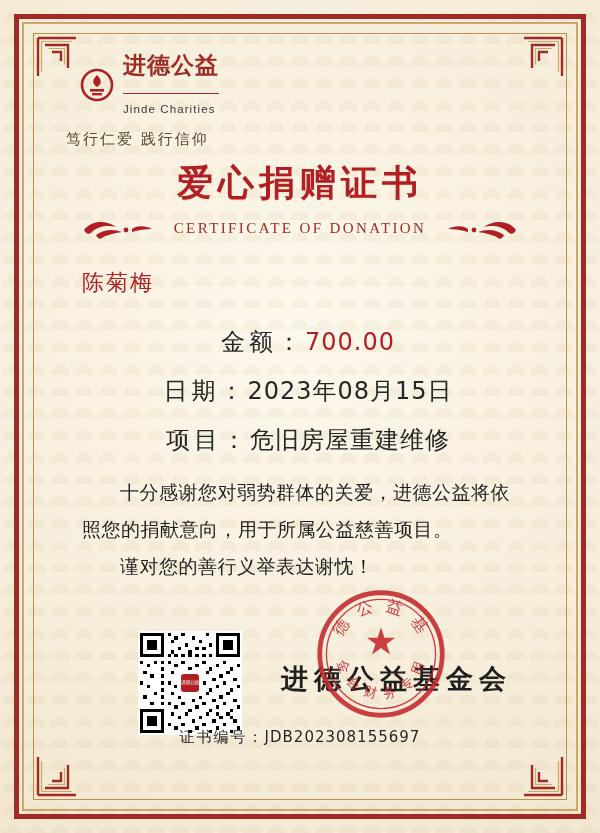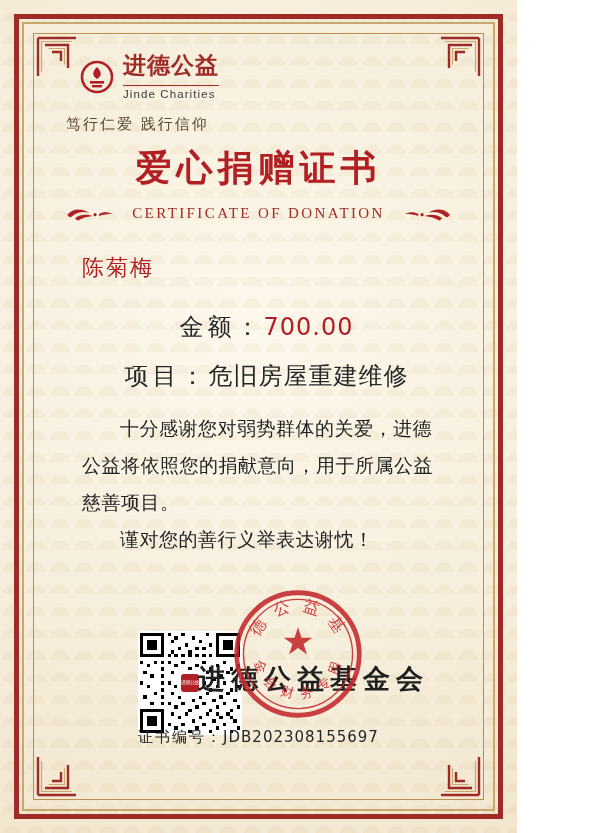--- a/index.html
+++ b/index.html
@@ -10,21 +10,21 @@
   body {
     width: 600px;
     height: 833px;
     font-family: "DejaVu Sans", "Liberation Sans", sans-serif;
     overflow: hidden;
   }
 
   
   .cert-outer {
     position: relative;
-    width: 517px;
+    width: 600px;
     height: 833px;
     box-sizing: border-box;
     background:
       radial-gradient(circle at 50% 40%, #fdf8ec 0%, #f7efdd 55%, #f2e6cf 100%);
   }
   
   .cert-pattern {
     position: absolute;
     inset: 0;
     background-image:
@@ -91,23 +91,23 @@
     font-size: 23px;
     font-weight: bold;
     color: #9e2b25;
     letter-spacing: 1px;
     font-family: "DejaVu Sans", "Liberation Sans", sans-serif;
   }
   .logo-en {
     font-size: 11.5px;
     letter-spacing: 1.1px;
     color: #3a3a3a;
-    margin-top: 8px;
+    margin-top: 16px;
     border-top: 1px solid #9e2b25;
-    padding-top: 3px;
+    padding-top: 10px;
     font-family: "Liberation Sans", sans-serif;
   }
 
   
   .motto {
     text-align: left;
     color: #5b4a34;
     font-size: 15px;
     letter-spacing: 2px;
     margin-top: 14px;
@@ -338,20 +338,23 @@
           <path d="M50 13 C56 9 64 10 70 13 C63 13 56 14 50 16 Z"></path>
         </g>
       </svg>
     </div>
 
     <div class="donor">陈菊梅</div>
 
     <div class="fields">
       <div class="field">
         <span class="lbl">金额：</span><span class="val amount">700.00</span>
+      </div>
+      <div class="field">
+        <span class="lbl">日期：</span><span class="val">2023年08月15日</span>
       </div>
       <div class="field">
         <span class="lbl">项目：</span><span class="val">危旧房屋重建维修</span>
       </div>
     </div>
 
     <div class="para">十分感谢您对弱势群体的关爱，进德公益将依照您的捐献意向，用于所属公益慈善项目。</div>
     <div class="para second">谨对您的善行义举表达谢忱！</div>
 
     <div class="bottom">

